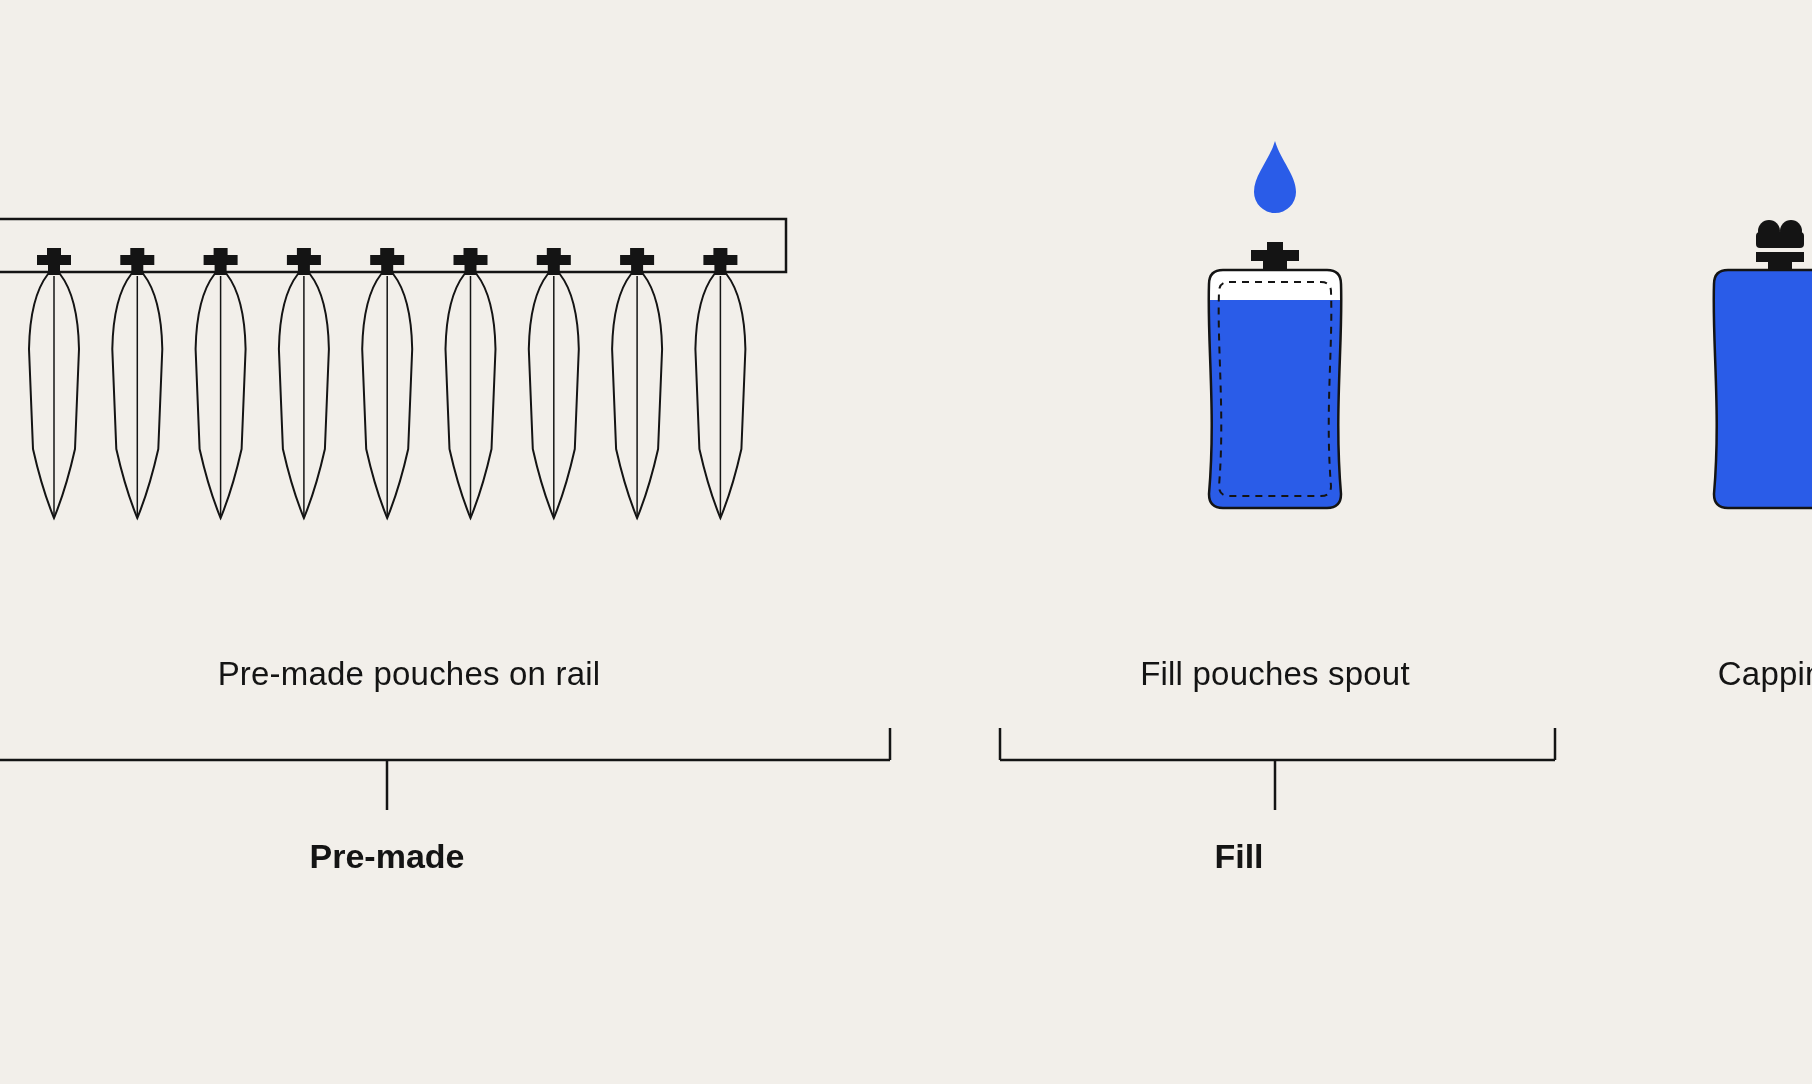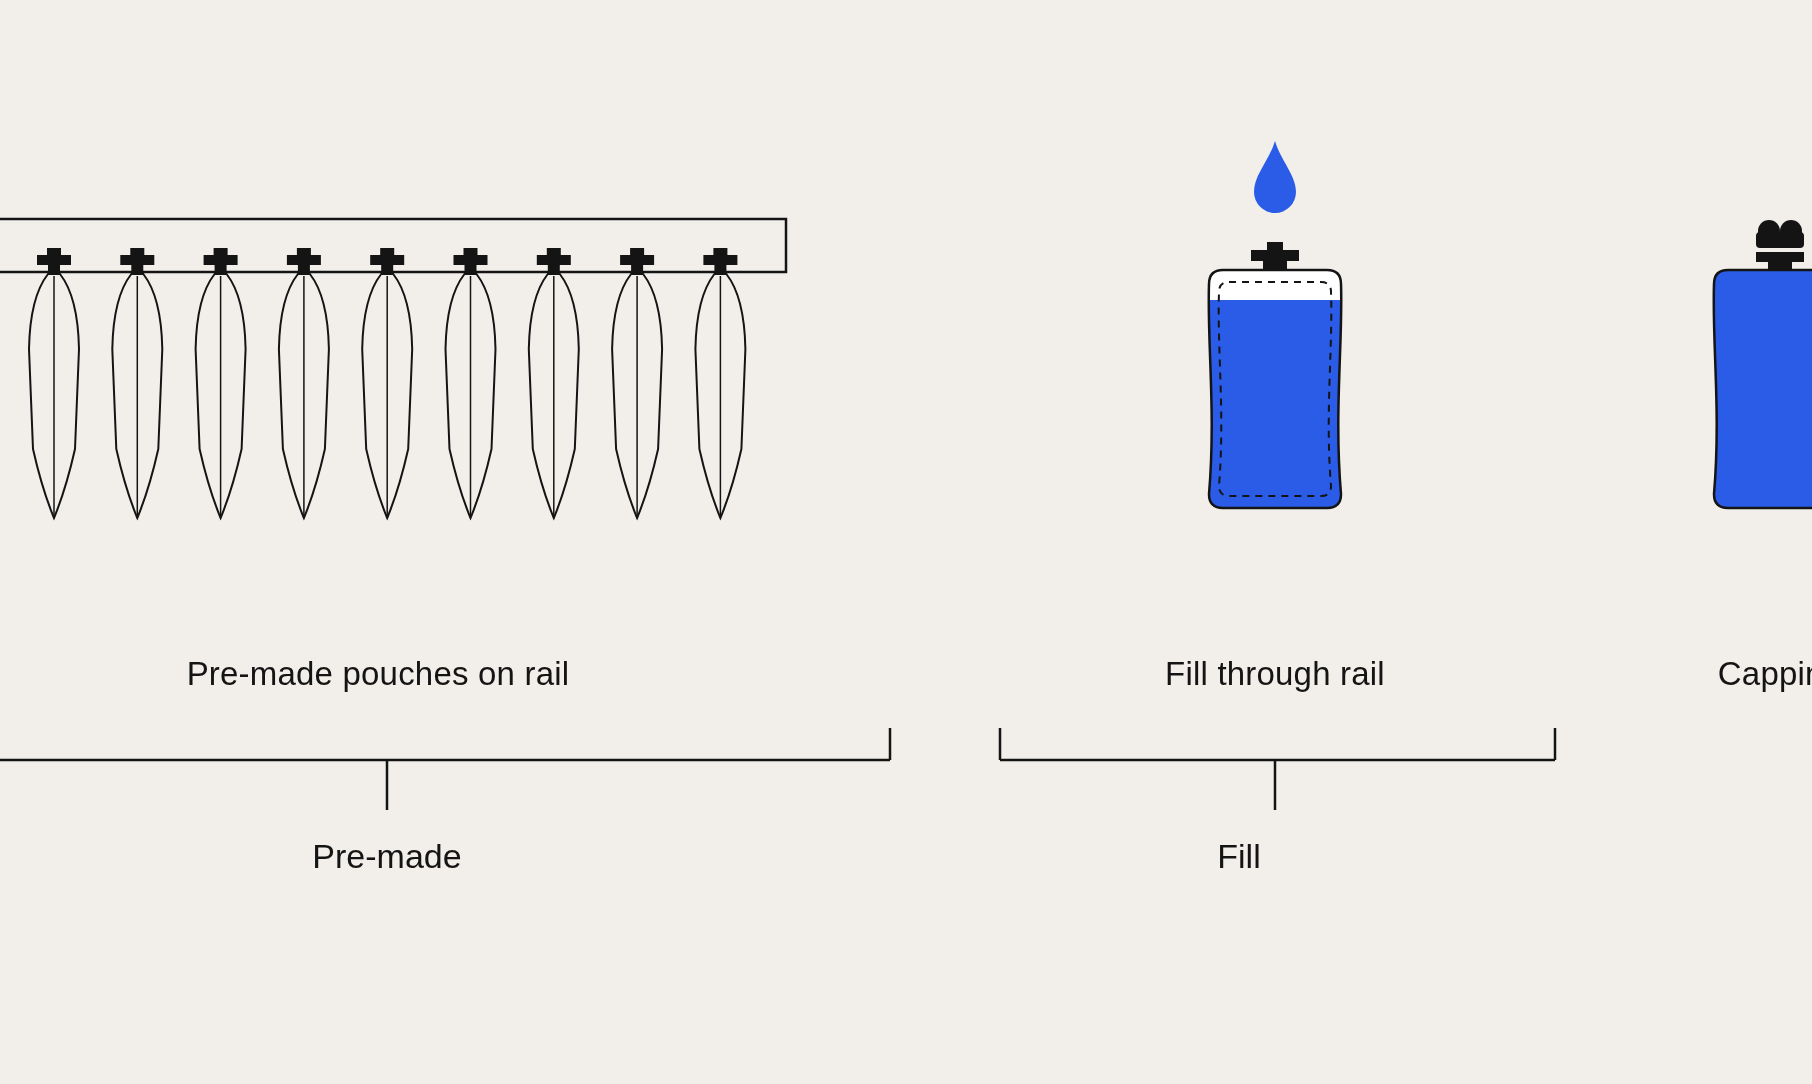--- a/index.html
+++ b/index.html
@@ -30,21 +30,21 @@
     transform:translateX(-50%);
     font-size:33px;
     letter-spacing:0.2px;
     white-space:nowrap;
   }
   .group-label{
     position:absolute;
     top:837px;
     transform:translateX(-50%);
     font-size:34px;
-    font-weight:400;
+    font-weight:700;
     white-space:nowrap;
   }
 </style>
 </head>
 <body>
 
 <svg class="abs" style="left:0;top:217px" width="790" height="310" viewBox="0 0 790 310">
   <defs>
     <g id="pouch-unit">
       <rect x="-7" y="31" width="14" height="9" class="ink-f"></rect>
@@ -90,22 +90,22 @@
 <svg class="abs" style="left:1710px;top:218px" width="160" height="294" viewBox="0 0 160 294">
   <circle cx="59" cy="13" r="11" class="ink-f"></circle>
   <circle cx="81" cy="13" r="11" class="ink-f"></circle>
   <rect x="46" y="14" width="48" height="16" rx="4" class="ink-f"></rect>
   <rect x="46" y="34" width="48" height="10" class="ink-f"></rect>
   <rect x="58" y="42" width="24" height="12" class="ink-f"></rect>
   <path d="M 18 52 L 122 52 Q 136 52 136 66 C 138 124 129 194 136 276 Q 136 290 122 290 L 18 290 Q 4 290 4 276 C 11 194 2 124 4 66 Q 4 52 18 52 Z" class="blue-f"></path>
   <path d="M 18 52 L 122 52 Q 136 52 136 66 C 138 124 129 194 136 276 Q 136 290 122 290 L 18 290 Q 4 290 4 276 C 11 194 2 124 4 66 Q 4 52 18 52 Z" class="ink-s" stroke-width="2.5"></path>
 </svg>
 
-<div class="caption" style="left:378px">Pre-made pouches on rail</div>
-<div class="caption" style="left:1275px">Fill through rail</div>
+<div class="caption" style="left:409px">Pre-made pouches on rail</div>
+<div class="caption" style="left:1275px">Fill pouches spout</div>
 <div class="caption" style="left:1780px">Capping</div>
 
 <svg class="abs" style="left:0;top:726px" width="1812" height="90" viewBox="0 0 1812 90">
   <path d="M -10 34 H 890 M 890 2 V 34 M 387 34 V 84" class="ink-s" stroke-width="2.5"></path>
   <path d="M 1000 2 V 34 M 1000 34 H 1555 M 1555 2 V 34 M 1275 34 V 84" class="ink-s" stroke-width="2.5"></path>
 </svg>
 
 <div class="group-label" style="left:387px">Pre-made</div>
 <div class="group-label" style="left:1239px">Fill</div>
 

